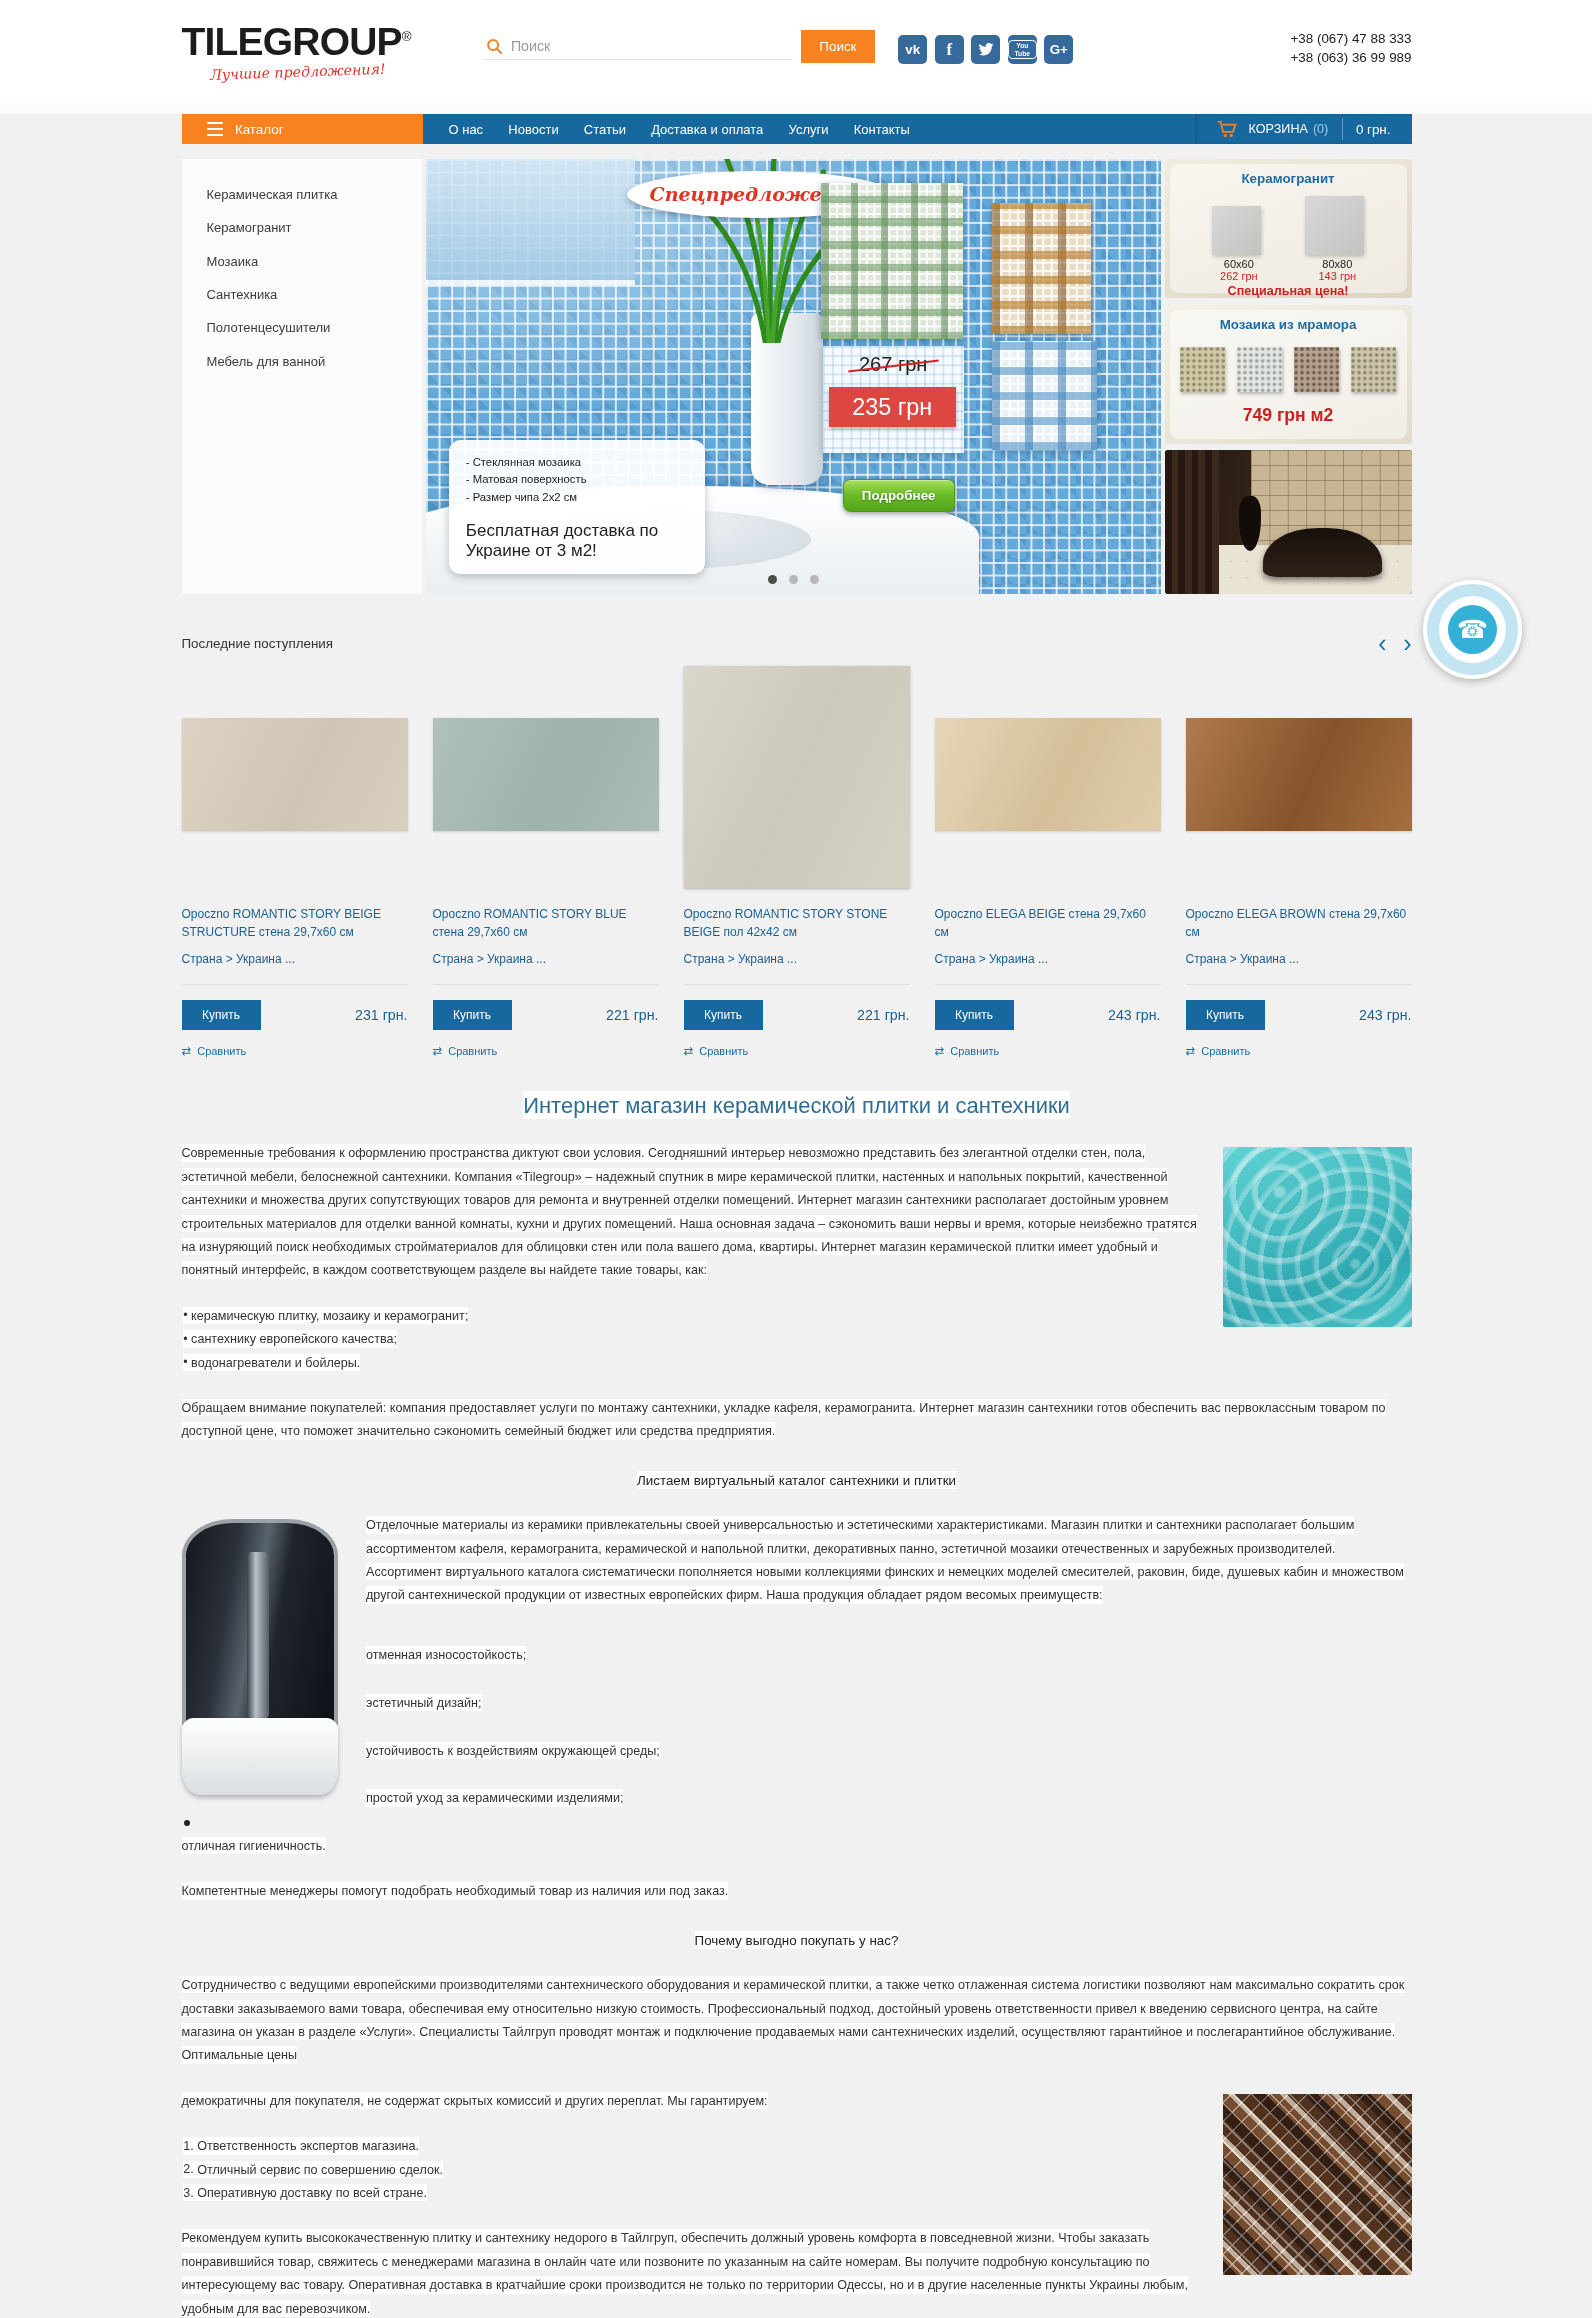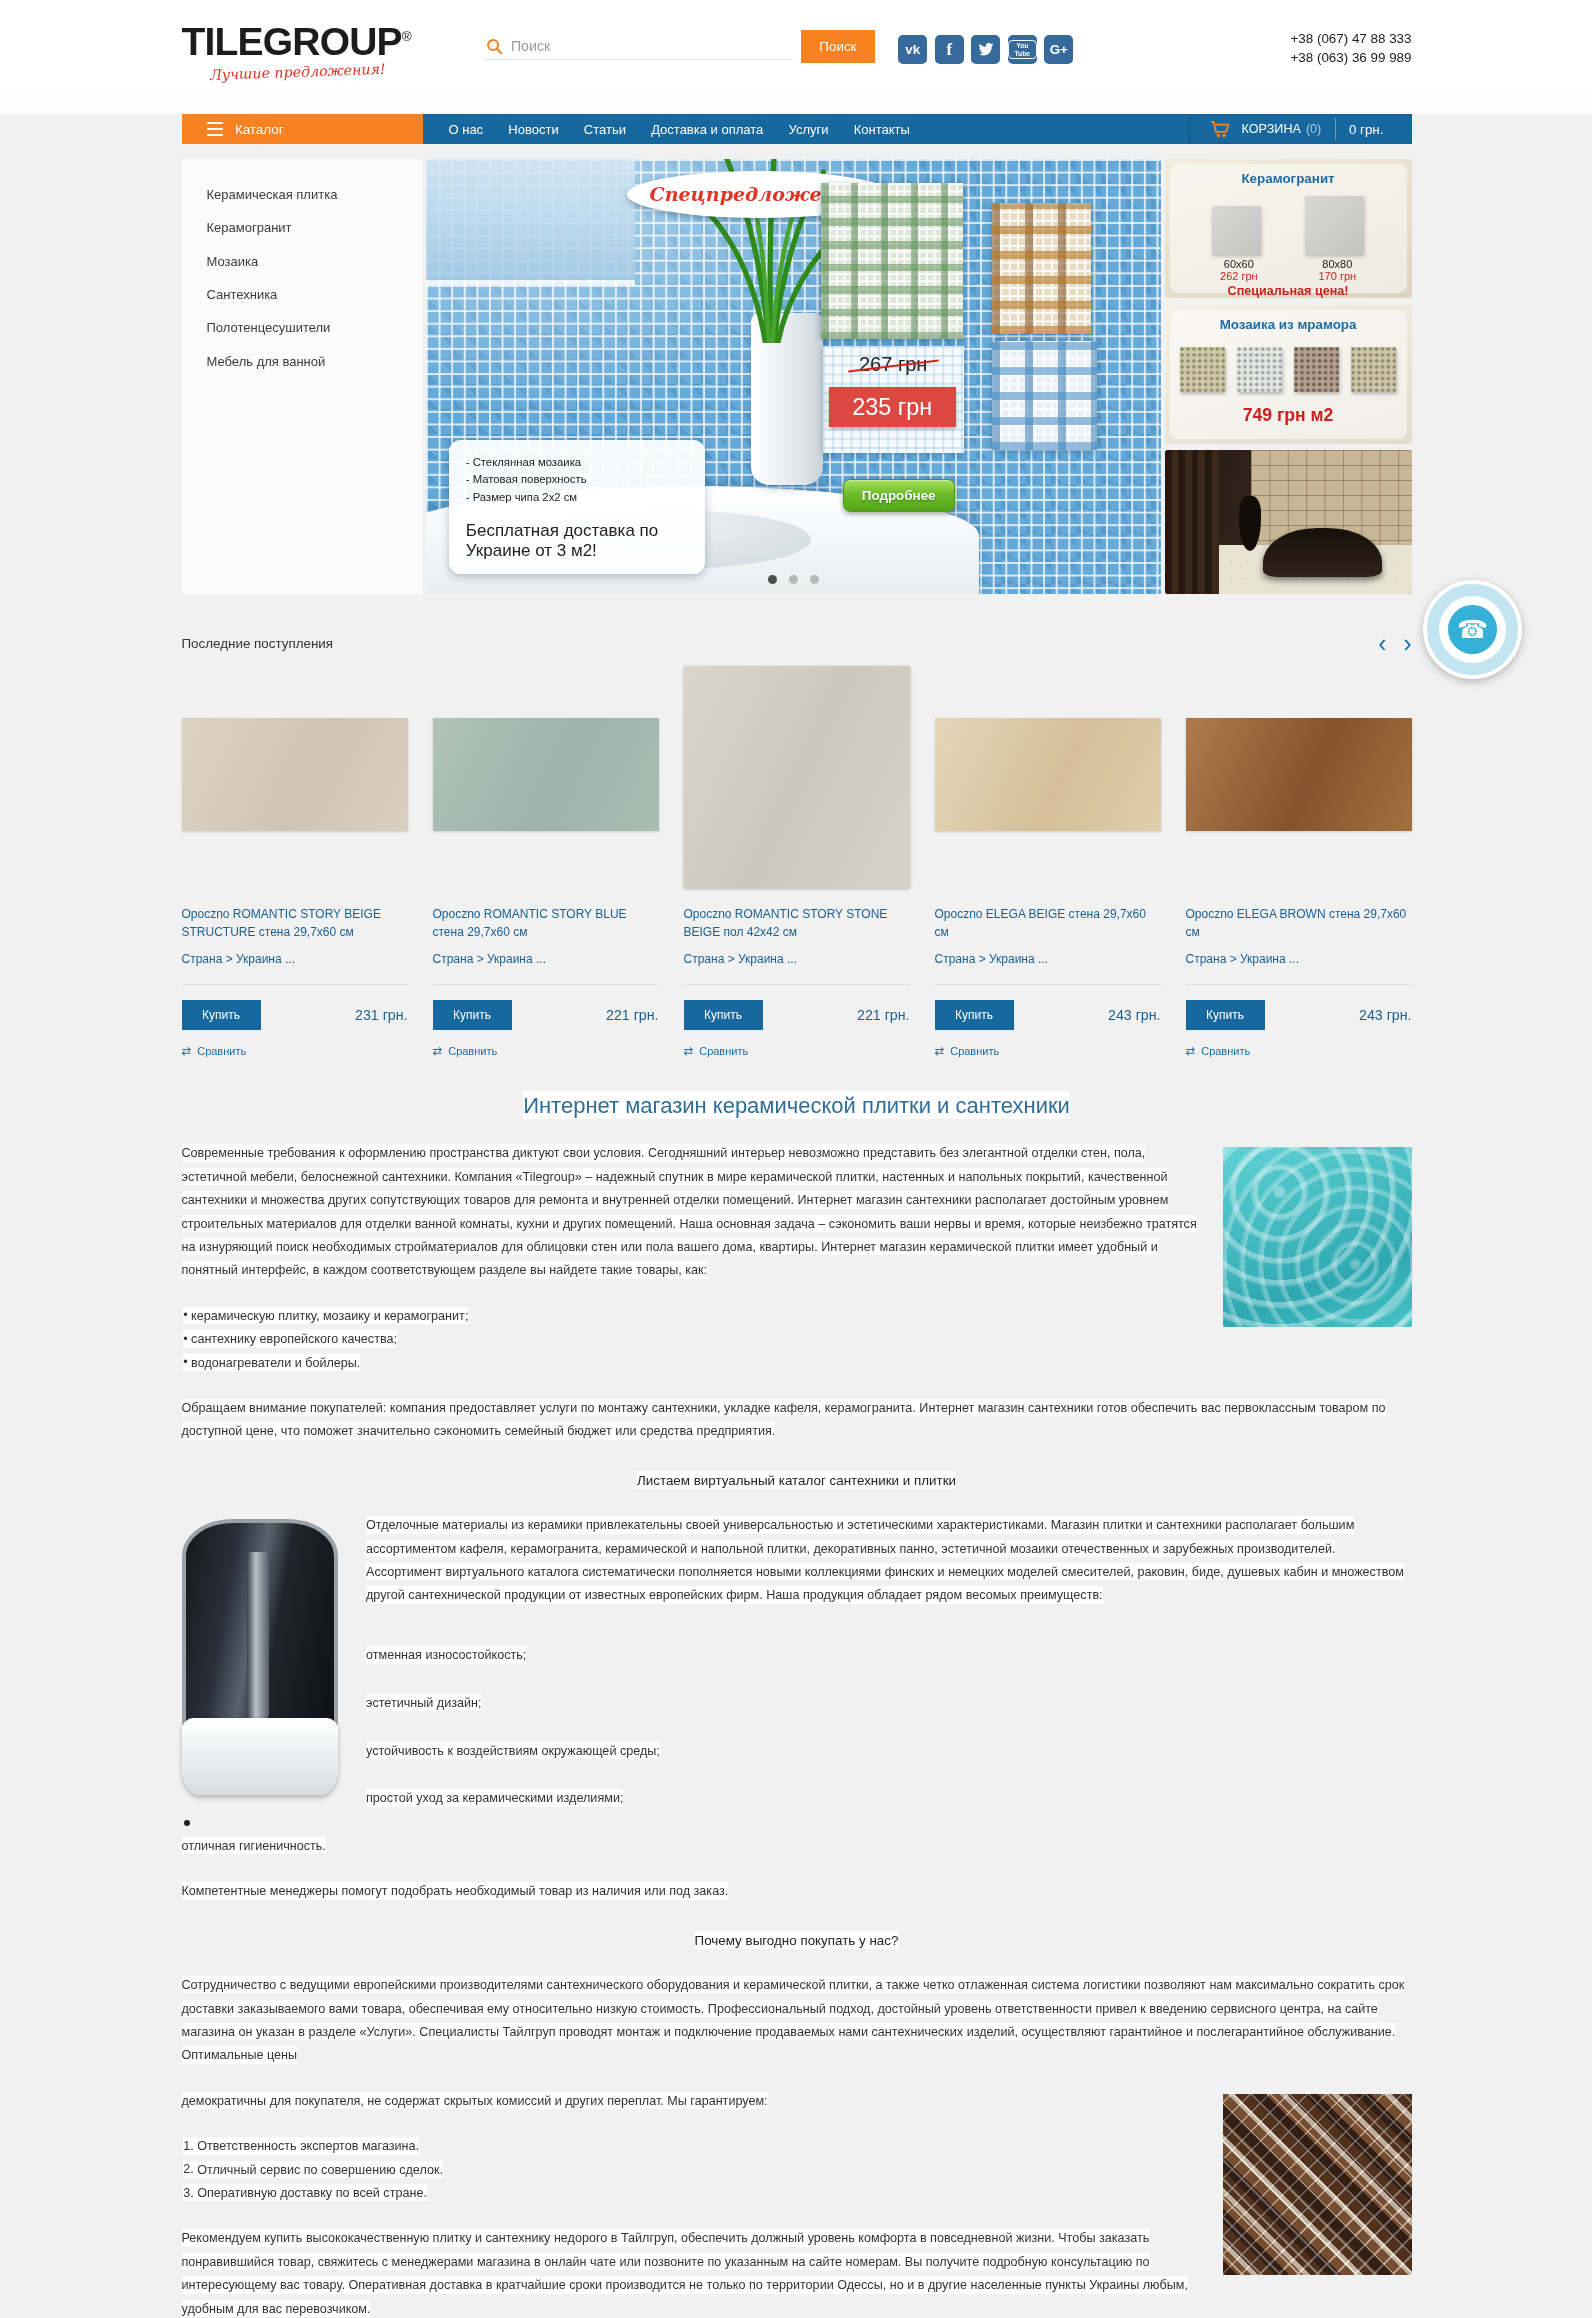--- a/index.html
+++ b/index.html
@@ -27,21 +27,21 @@
   .phones { margin:28.5px 0 0 auto; text-align:right; font-size:13.4px; color:#222; line-height:1.45; }
 
   
   .navbar { height:42px; }
   .navbar .inner { display:flex; height:30px; }
   .catalog-btn { width:241px; background:#f8821f; color:#fff; display:flex; align-items:center; gap:11.7px; padding-left:25px; font-size:13.4px; cursor:pointer; }
   .burger { width:16.7px; display:flex; flex-direction:column; gap:3.3px; }
   .burger i { height:2.5px; background:#fff; border-radius:0.8px; }
   .navlinks { background:#16689e; flex:1; display:flex; align-items:center; padding-left:13.4px; }
   .navlinks a { color:#fff; font-size:13px; text-decoration:none; padding:0 12.6px; cursor:pointer; }
-  .cart { background:#16689e; display:flex; align-items:center; padding:0 28px 0 22px; box-shadow:inset 1.7px 0 3.3px rgba(0,0,0,.15); cursor:pointer; }
+  .cart { background:#16689e; display:flex; align-items:center; padding:0 21px 0 22px; box-shadow:inset 1.7px 0 3.3px rgba(0,0,0,.15); cursor:pointer; }
   .cart .lbl { color:#fff; font-size:12.6px; margin-left:10px; }
   .cart .cnt { color:#a9cbe3; font-size:12.6px; margin-left:5px; }
   .cart .sep { width:0.8px; height:22px; background:rgba(255,255,255,.35); margin:0 13.4px; }
   .cart .total { color:#fff; font-size:13.4px; }
 
   
   .main-row { display:flex; gap:3.3px; margin-top:3.3px; height:435px; }
   .sidebar { width:241px; background:#fbfbfb; padding:18.4px 0; }
   .sidebar .s-item { padding:9.2px 25px; font-size:13px; color:#3d3d3d; cursor:pointer; }
 
@@ -339,21 +339,21 @@
           <div class="gtile t60"></div>
           <div class="gtile t80"></div>
         </div>
         <div class="tile-caps">
           <div class="tile-cap">
             <div class="sz">60x60</div>
             <div class="pr">262 грн</div>
           </div>
           <div class="tile-cap">
             <div class="sz">80x80</div>
-            <div class="pr">170 грн</div>
+            <div class="pr">143 грн</div>
           </div>
         </div>
         <div class="promo-note">Специальная цена!</div>
       </div>
       <div class="promo promo-2">
         <div class="promo-card"></div>
         <h4>Мозаика из мрамора</h4>
         <div class="mos-row">
           <div class="mswatch m1"></div>
           <div class="mswatch m2"></div>

